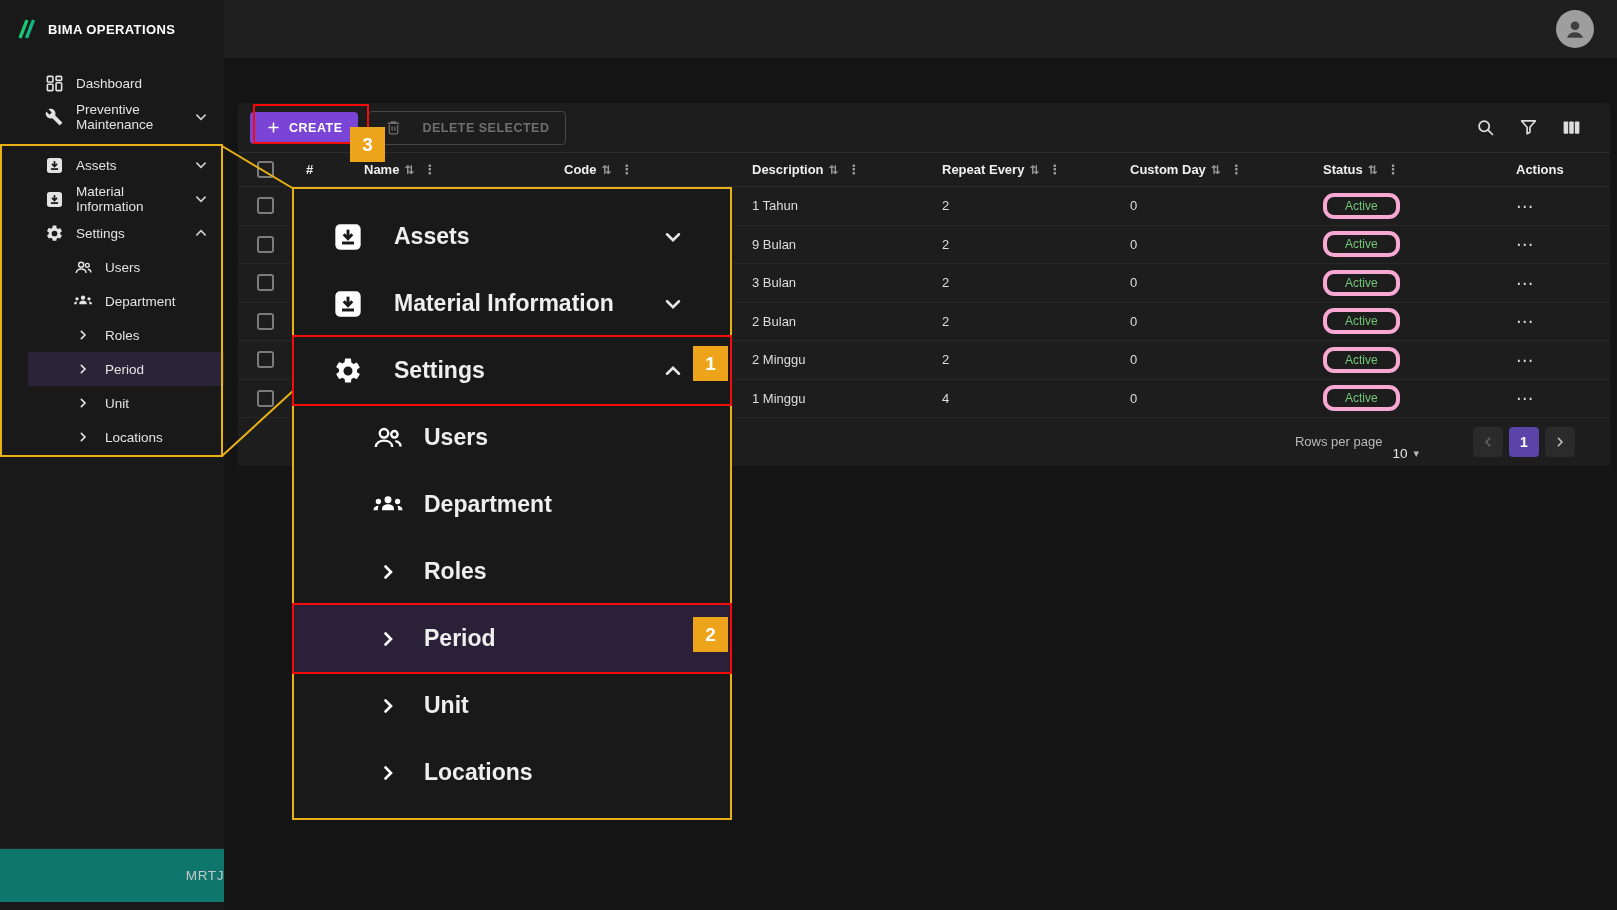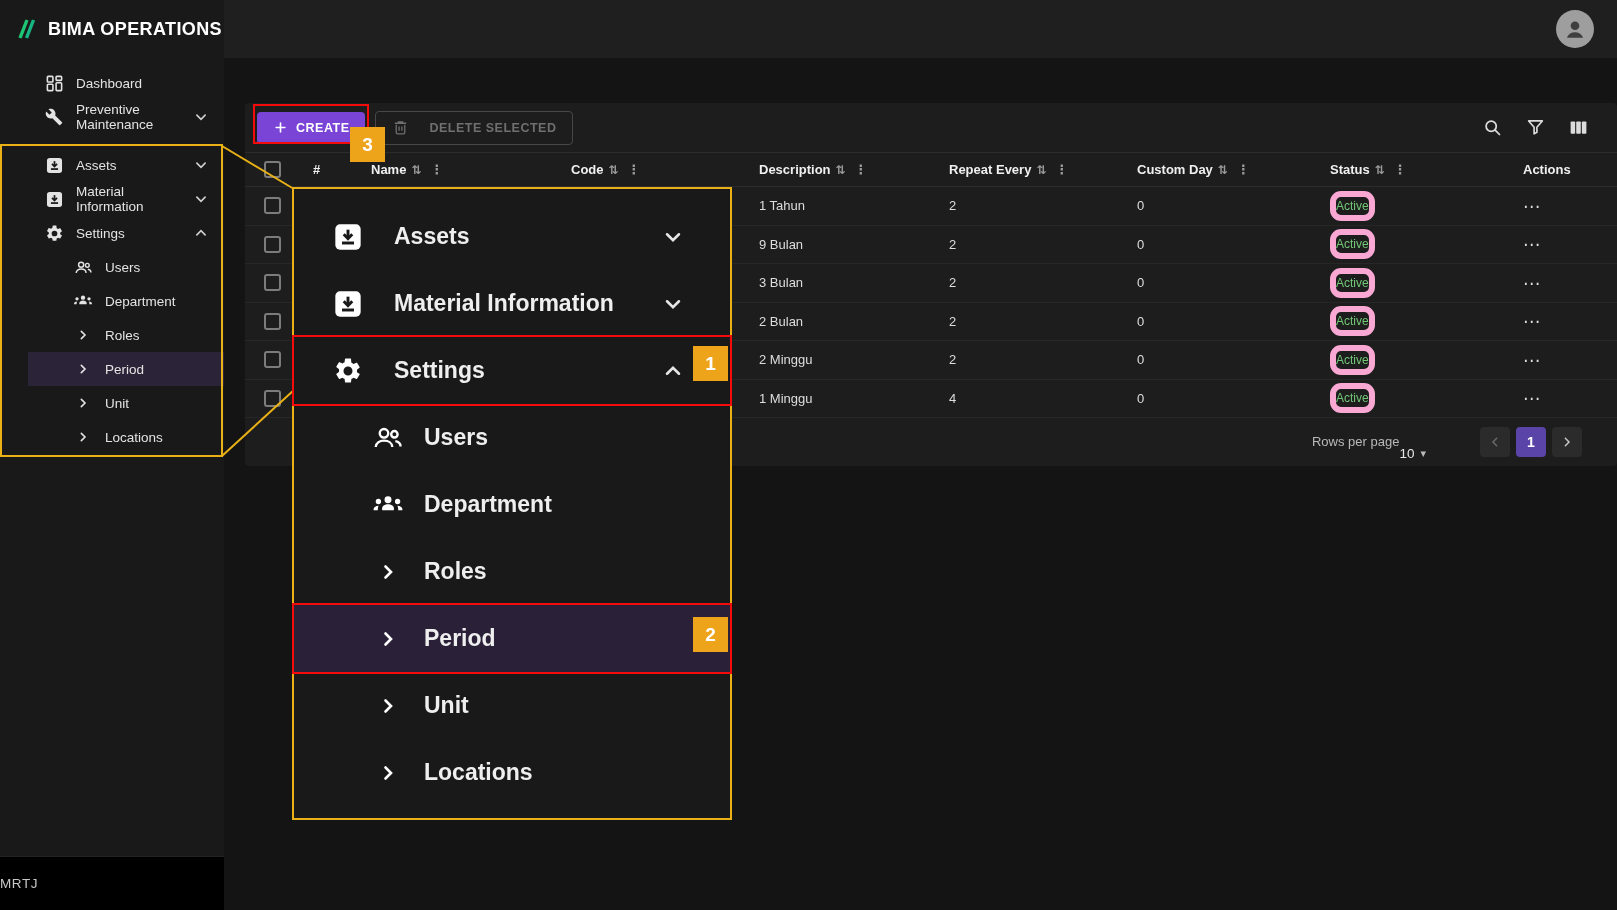--- a/index.html
+++ b/index.html
@@ -13,60 +13,60 @@
   svg { display:block; }
 
   
   .topbar { position:absolute; left:224px; top:0; right:0; height:58px; background:#1f1f1f; z-index:2; }
   .avatar { position:absolute; right:23px; top:10px; width:38px; height:38px; border-radius:50%;
             background:#9e9e9e; display:flex; align-items:center; justify-content:center; cursor:pointer; }
 
   
   .sidebar { position:absolute; left:0; top:0; bottom:0; width:224px; background:#191919; z-index:3; }
   .sidebar-header { height:58px; display:flex; align-items:center; gap:10px; padding:0 14px; }
-  .brand-title { font-size:18px; font-weight:bold; letter-spacing:.4px; color:#fff; white-space:nowrap; }
+  .brand-title { font-size:13px; font-weight:bold; letter-spacing:.4px; color:#fff; white-space:nowrap; }
   .nav { padding-top:8px;padding-left:28px; }
   .nav-gap { height:14px; }
   .nav-item { height:34px; display:flex; align-items:center; gap:12px; padding:0 14px 0 16px;
               color:#e3e3e3; font-size:13.5px; cursor:pointer; }
   .nav-item.child { padding-left:45px; }
   .nav-item.active { background:#2b2337; }
   .nav-icon { width:20px; height:20px; flex:0 0 auto; color:#e3e3e3; display:flex; align-items:center; justify-content:center; }
   .nav-chev { margin-left:auto; width:18px; height:18px; color:#cfcfcf; }
-  .sidebar-footer { position:absolute; left:0; right:0; bottom:0; height:54px; display:flex;
-                    align-items:center; justify-content:flex-start; color:#c7c7c7; font-size:13.5px;
-                    letter-spacing:.6px; border-top:1px solid #242424; background:#000000; }
+  .sidebar-footer { position:absolute; left:0; right:0; bottom:8px; height:54px; display:flex;
+                    align-items:center; justify-content:flex-end; color:#c7c7c7; font-size:13.5px;
+                    letter-spacing:.6px; border-top:1px solid #242424; background:#0f766e; }
 
   
-  .card { position:absolute; left:245px; top:103px; width:1372px; height:363px;
+  .card { position:absolute; left:238px; top:103px; width:1372px; height:363px;
           background:#1d1d1d; border-radius:4px; z-index:1; }
   .toolbar { height:49px; display:flex; align-items:center; padding:0 28px 0 12px; }
   .btn-create { height:32px; padding:0 16px; background:#7a45d6; border:none; border-radius:4px;
                 color:#fff; font-weight:bold; font-size:12.5px; letter-spacing:.5px;
                 display:flex; align-items:center; gap:8px; cursor:pointer;
                 font-family:"Liberation Sans",sans-serif; }
   .btn-delete { height:34px; margin-left:10px; padding:0 16px; background:transparent;
                 border:1px solid #474747; border-radius:4px; color:#6f6f6f; font-weight:bold;
                 font-size:12.5px; letter-spacing:.5px; display:flex; align-items:center; gap:20px;
                 cursor:default; font-family:"Liberation Sans",sans-serif; }
   .toolbar-icons { margin-left:auto; display:flex; align-items:center; gap:22px; }
   .tool-icon { width:21px; height:21px; color:#dcdcdc; cursor:pointer; background:none; border:none; padding:0; }
 
   .tr { display:grid; grid-template-columns:56px 58px 200px 188px 190px 188px 193px 193px 106px; align-items:center; }
   .thead { height:35px; border-top:1px solid #2c2c2c; border-bottom:1px solid #2c2c2c; font-weight:bold; color:#f0f0f0; }
   .cell { padding-left:12px; display:flex; align-items:center; gap:5px; overflow:hidden; white-space:nowrap; }
   .sort-glyph { color:#9a9a9a; font-size:12px; font-family:"DejaVu Sans",sans-serif; }
   .kebab-glyph { color:#9a9a9a; font-size:13px; margin-left:4px; font-family:"DejaVu Sans",sans-serif; cursor:pointer; }
   .checkbox { width:17px; height:17px; border:2px solid #7c7c7c; border-radius:3px; margin-left:7px; cursor:pointer; }
   .trow { height:38.5px; border-bottom:1px solid #272727; color:#dedede; }
-  .pill { border:6px solid #f9a8d4; color:#72c776; font-size:12px; padding:2px 0; border-radius:11px; }
+  .pill { border:4px solid #f9a8d4; color:#72c776; font-size:12px; padding:2px 18px; border-radius:11px; }
   .row-dots { font-size:17px; color:#dedede; cursor:pointer; font-family:"DejaVu Sans",sans-serif; }
 
   .tfoot { height:47px; display:flex; align-items:center; justify-content:flex-end; padding-right:35px; color:#b9b9b9; }
-  .rpp-label { font-size:13px; }
+  .rpp-label { font-size:13px; margin-right:10px; }
   .rpp-value { display:flex; align-items:center; gap:6px; color:#e6e6e6; font-size:13.5px; cursor:pointer; margin-right:48px;margin-top:23px; }
   .rpp-caret { color:#b9b9b9; font-size:11px; font-family:"DejaVu Sans",sans-serif; }
   .pg { width:30px; height:30px; border-radius:4px; border:none; background:#2b2b2b; color:#c9c9c9;
         display:flex; align-items:center; justify-content:center; cursor:pointer; margin-left:6px; }
   .pg.prev { color:#6a6a6a; cursor:default; }
   .pg.current { background:#5b44a8; color:#fff; font-weight:bold; font-size:14px;
                 font-family:"Liberation Sans",sans-serif; }
 
   
   .connectors { position:absolute; left:0; top:0; width:1617px; height:910px; pointer-events:none; z-index:8; }

